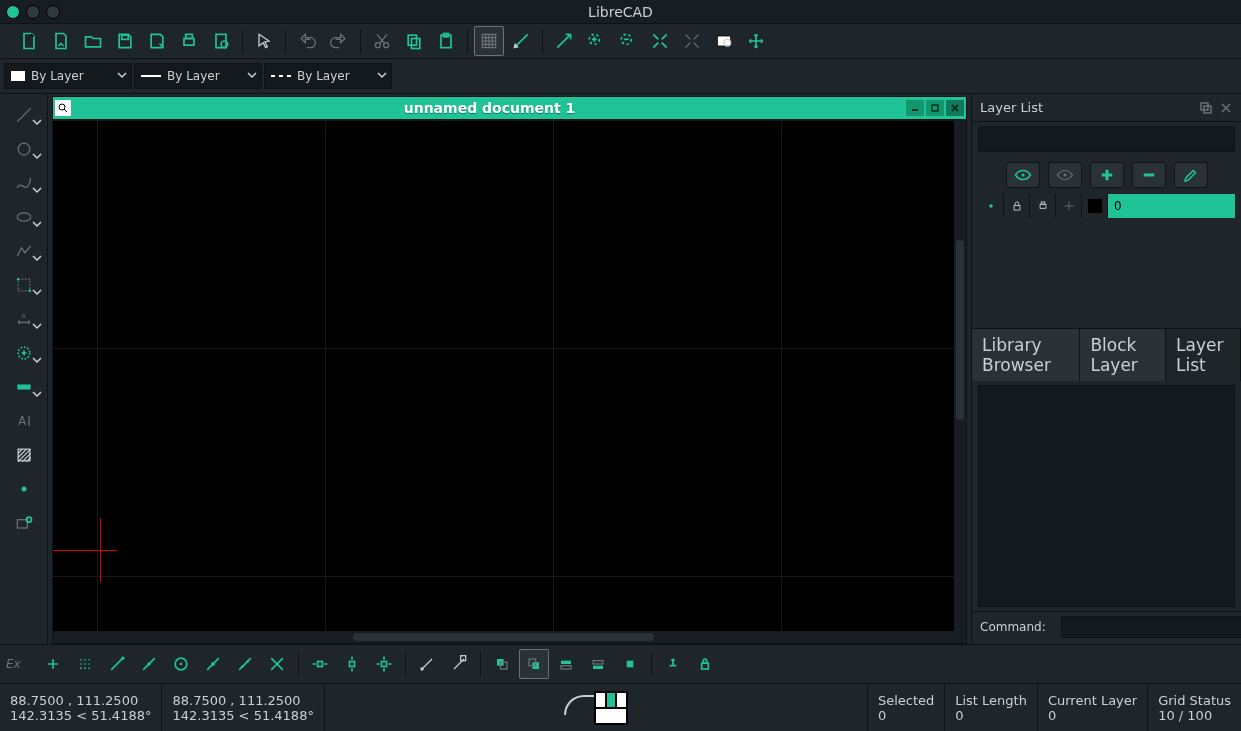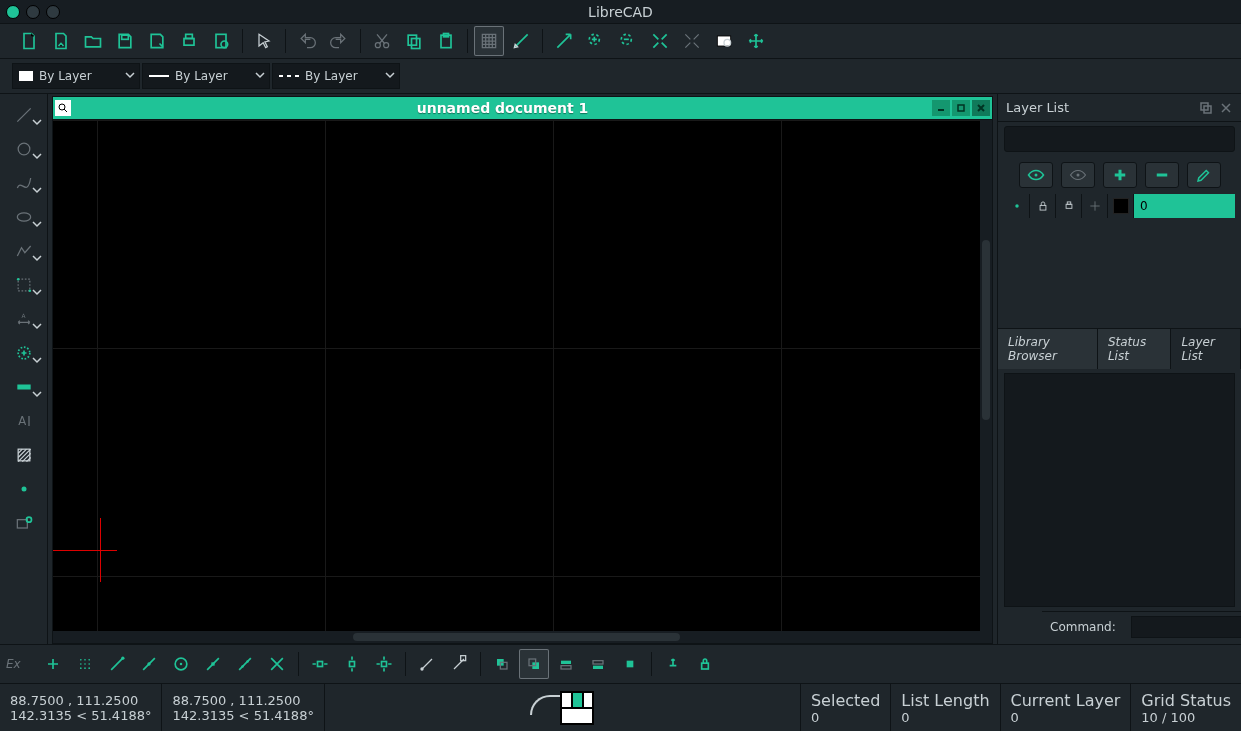--- a/index.html
+++ b/index.html
@@ -53,21 +53,21 @@
     font-size: 14px; color: var(--fg); pointer-events: none;
   }
 
   
   .toolbar {
     display: flex; align-items: center; gap: 2px;
     padding: 2px 4px;
     border-bottom: 1px solid var(--border);
     background: var(--bg-dark);
   }
-  .toolbar.row2 { padding: 4px 12px; align-items: flex-end; }
+  .toolbar.row2 { padding: 4px 4px; align-items: flex-end; }
   .tb-btn {
     width: 30px; height: 30px;
     display: inline-flex; align-items: center; justify-content: center;
     border-radius: 2px;
   }
   .tb-sep {
     width: 1px; height: 24px; background: var(--border); margin: 0 4px;
   }
   .tb-btn svg { width: 20px; height: 20px; }
   .tb-btn.toggle-on { background: var(--bg-panel); box-shadow: inset 0 0 0 1px var(--fg-dim); }
@@ -176,21 +176,21 @@
   .canvas .scrollbar-x {
     position: absolute; left: 0; right: 12px; bottom: 0; height: 12px;
     background: var(--bg-darker);
   }
   .canvas .scrollbar-x .thumb {
     position: absolute; top: 2px; bottom: 2px; left: 300px; right: 300px;
     background: var(--bg-panel); border-radius: 4px;
   }
 
   .right-panels {
-    width: 244px; display: flex; flex-direction: column;
+    width: 270px; display: flex; flex-direction: column;
     border-left: 1px solid var(--border);
   }
   .panel-header {
     height: 28px; display: flex; align-items: center; padding: 0 8px;
     border-bottom: 1px solid var(--border);
     background: var(--bg-dark);
     font-size: 13px;
     position: relative;
   }
   .panel-header .hicons {
@@ -225,32 +225,30 @@
   .layer-row .name {
     flex: 1; height: 24px; line-height: 24px;
     background: var(--accent); color: #000; padding: 0 6px; font-weight: 500;
   }
   .layer-empty { height: 110px; }
   .tabs {
     display: flex; border-top: 1px solid var(--border);
     background: var(--tab-bg);
   }
   .tabs .tab {
-    padding: 6px 10px; font-size: 12px; border-right: 1px solid var(--border);
+    padding: 6px 10px; font-size: 17px; border-right: 1px solid var(--border);
     background: var(--tab-bg);
-    font-style: italic;
   }
   .tabs .tab.active { background: var(--tab-active); }
 
   .cl-body { flex:1; display:flex; flex-direction:column; }
   .cl-output { flex: 1; background: var(--bg-input); margin: 4px 6px; border: 1px solid var(--border); min-height: 160px;}
   .cl-input-row {
     display: flex; align-items: center; padding: 4px 8px 6px 8px; gap: 15px;
     border-top: 1px solid var(--border);
-    margin-left: 44px;
   }
   .cl-input-row input {
     flex: 1; background: var(--bg-input); border: 1px solid var(--border);
     color: var(--fg); height: 22px; padding: 0 4px;
   }
 
   
   .snapbar {
     display: flex; align-items: center; gap: 2px;
     padding: 4px 6px;
@@ -279,21 +277,21 @@
     width: 30px; height: 20px; border: 2px solid var(--fg); border-right:none; border-bottom:none;
     border-radius: 20px 0 0 0; align-self:flex-start; margin-top:4px;
   }
   .statusbar .mouse-widget .mouse {
     width: 34px; height: 34px; border: 1px solid #000; background: #fff;
     display: grid; grid-template-columns: 1fr 1fr 1fr; grid-template-rows: 1fr 1fr;
   }
   .statusbar .mouse-widget .mouse .b1 { background: var(--accent);}
   .statusbar .mouse-widget .mouse > div { border: 1px solid #000;}
   .statusbar .mouse-widget .mouse .base { grid-column: 1 / span 3; background: #fff;}
-  .statusbar .kv .k { font-size: 16px; }
+  .statusbar .kv .k { font-size: 13px; }
   .statusbar .kv .v { font-size: 13px; }
 
   
   .ico-accent { stroke: var(--accent); fill: none; stroke-width: 2; }
   .ico-dim { stroke: var(--fg-dim); fill: none; stroke-width: 1.5; }
   .ico-fg  { stroke: var(--fg); fill: none; stroke-width: 1.5; }
 </style>
 </head>
 <body>
 
@@ -680,21 +678,21 @@
             </svg>
           </div>
         <div class="cell color-cell">
             <div class="color-sw"></div>
           </div>
         <div class="name">0</div>
       </div>
       <div class="layer-empty"></div>
       <div class="tabs">
         <div class="tab">Library Browser</div>
-        <div class="tab">Status List</div>
+        <div class="tab">Block Layer</div>
         <div class="tab active">Layer List</div>
       </div>
     </div>
 
     <div class="panel-body cl-body" style="flex:1;">
       <div class="cl-output"></div>
       <div class="cl-input-row">
         <span>Command:</span>
         <input type="text" style="">
       </div>

